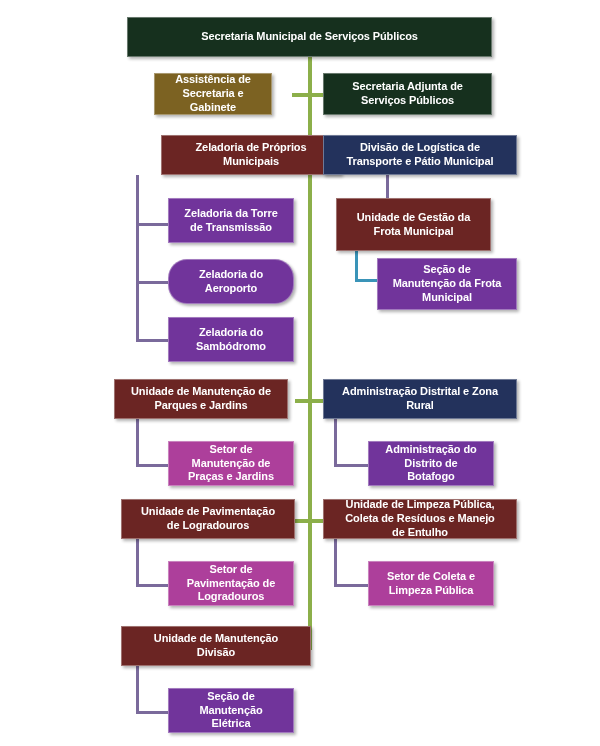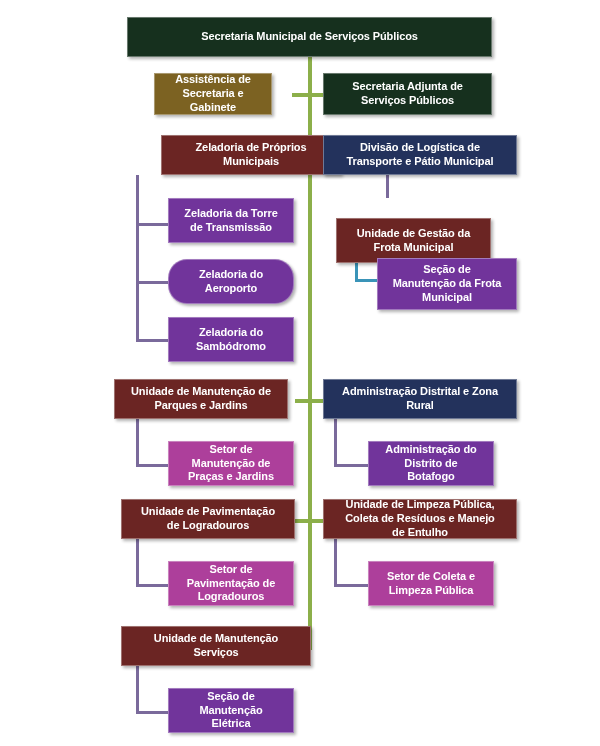--- a/index.html
+++ b/index.html
@@ -113,21 +113,21 @@
   </div>
 
   <div class="node" style="left:323px; top:135px; width:194px; height:40px; background:#23325C;">
     <span>Divisão de Logística de Transporte e Pátio Municipal</span>
   </div>
 
   <div class="node" style="left:168px; top:198px; width:126px; height:45px; background:#71349B;">
     <span>Zeladoria da Torre de Transmissão</span>
   </div>
 
-  <div class="node" style="left:336px; top:198px; width:155px; height:45px; background:#6B2523;margin-top:20px;">
+  <div class="node" style="left:336px; top:198px; width:155px; height:53px; background:#6B2523;">
     <span>Unidade de Gestão da Frota Municipal</span>
   </div>
 
   <div class="node" style="left:168px; top:259px; width:126px; height:45px; background:#71349B;border-radius:19px;">
     <span>Zeladoria do Aeroporto</span>
   </div>
 
   <div class="node" style="left:377px; top:258px; width:140px; height:52px; background:#71349B;">
     <span>Seção de Manutenção da Frota Municipal</span>
   </div>
@@ -162,20 +162,20 @@
 
   <div class="node" style="left:168px; top:561px; width:126px; height:45px; background:#AD3F9B;">
     <span>Setor de Pavimentação de Logradouros</span>
   </div>
 
   <div class="node" style="left:368px; top:561px; width:126px; height:45px; background:#AD3F9B;">
     <span>Setor de Coleta e Limpeza Pública</span>
   </div>
 
   <div class="node" style="left:121px; top:626px; width:190px; height:40px; background:#6B2523;">
-    <span>Unidade de Manutenção Serviços</span>
+    <span>Unidade de Manutenção Divisão</span>
   </div>
 
   <div class="node" style="left:168px; top:688px; width:126px; height:45px; background:#71349B;">
     <span>Seção de Manutenção Elétrica</span>
   </div>
 
 </div>
 
 </body></html>

